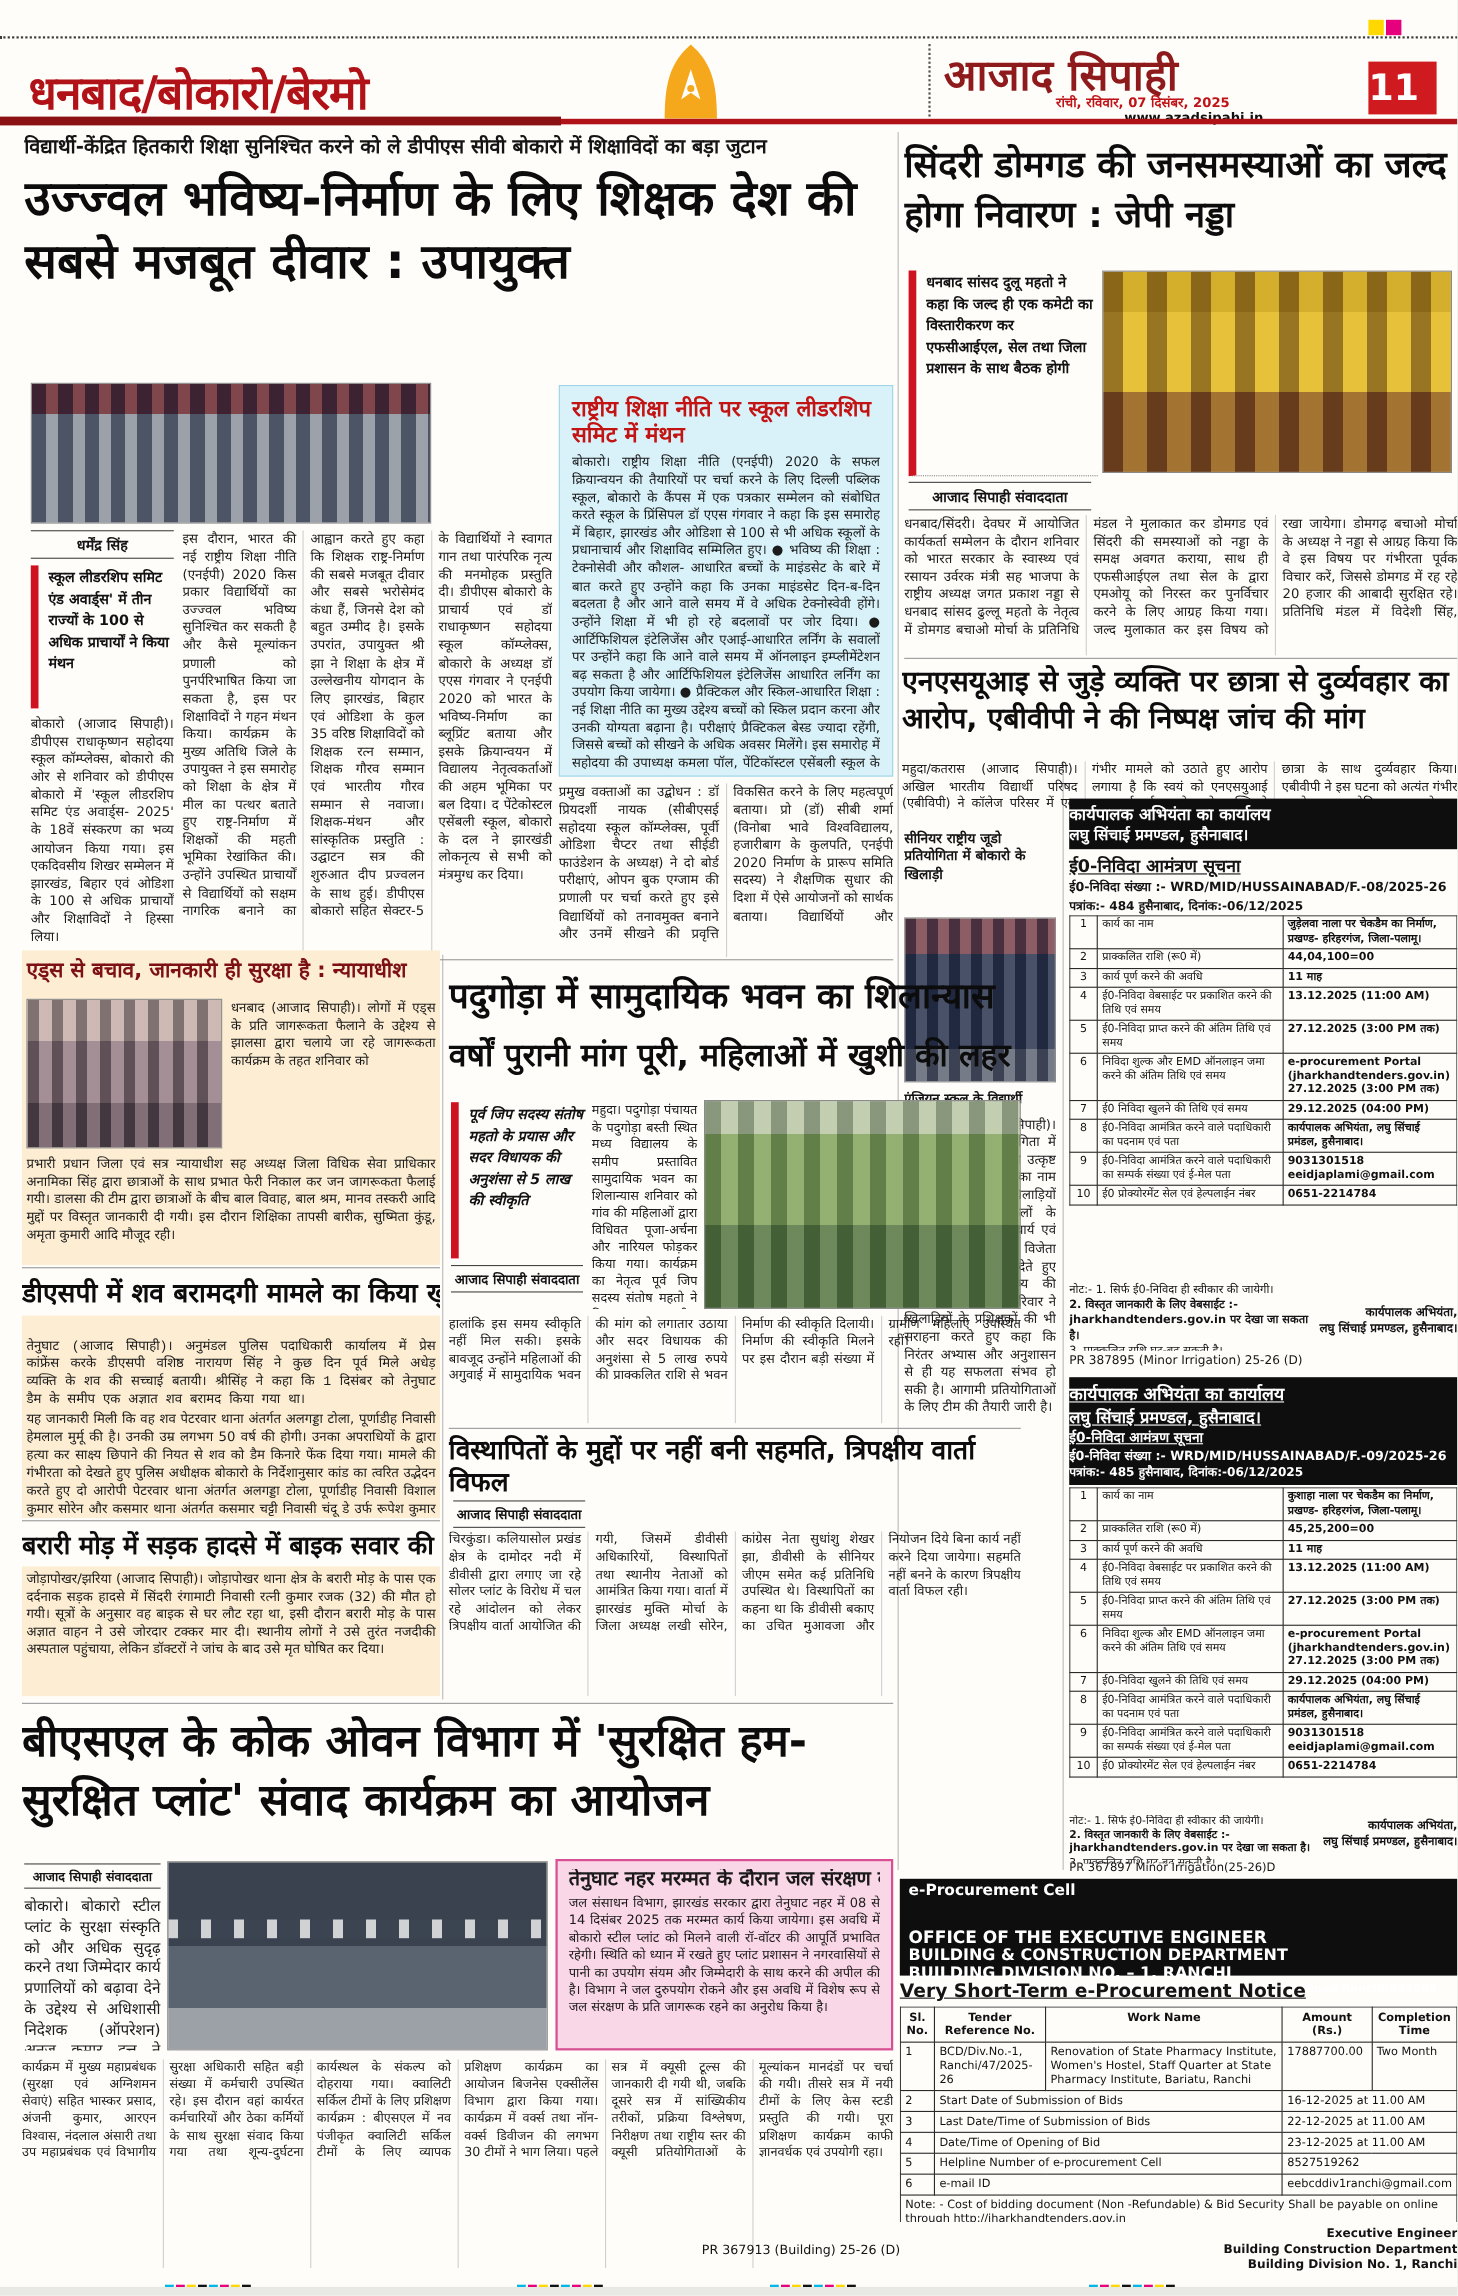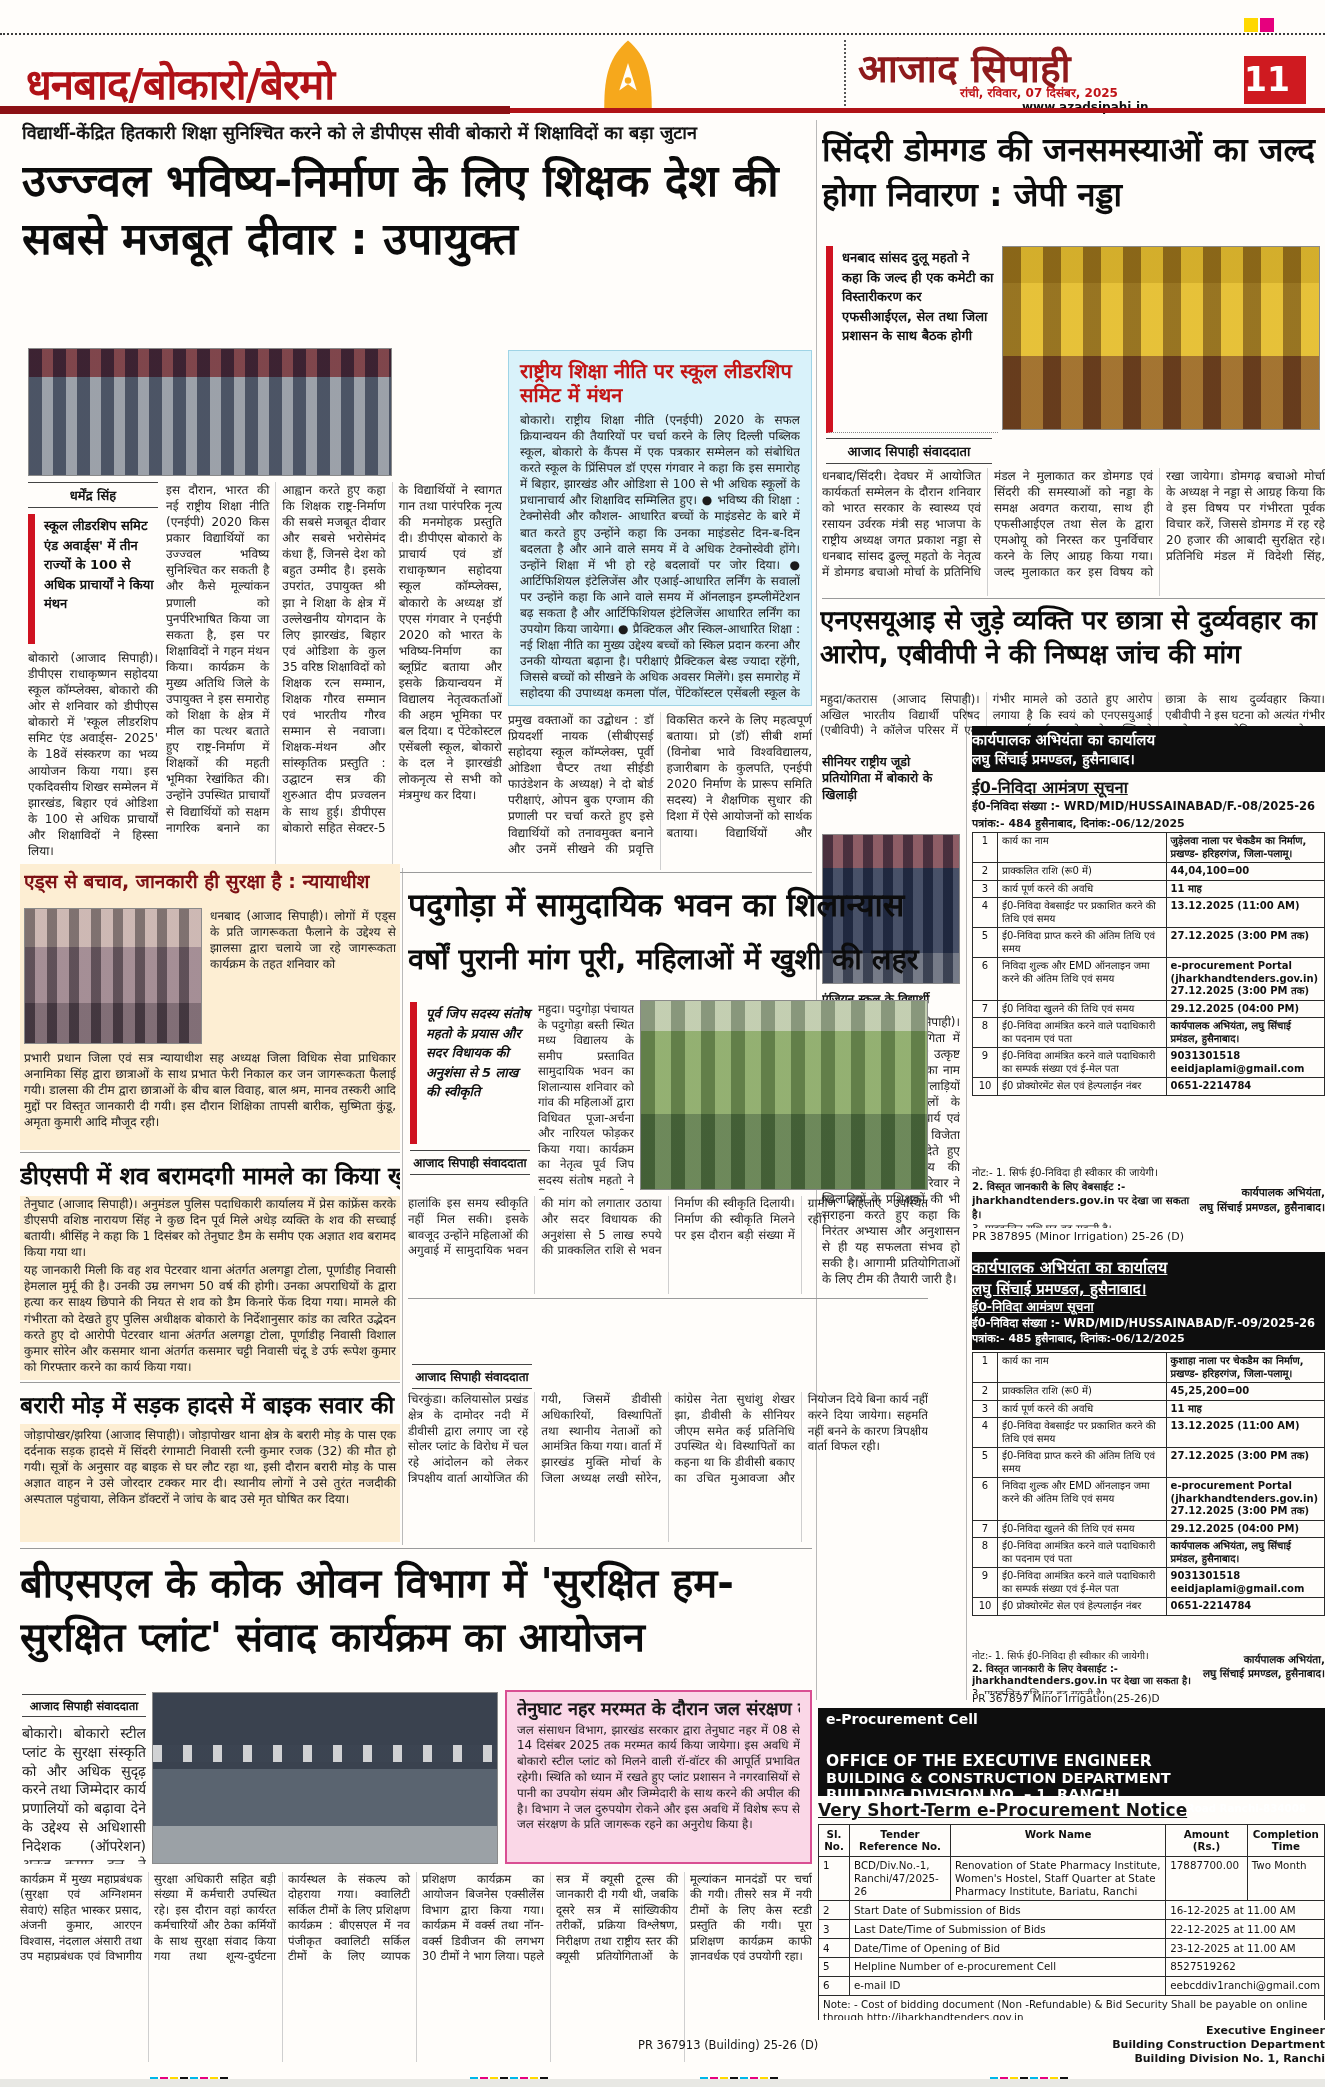--- a/index.html
+++ b/index.html
@@ -135,39 +135,40 @@
 
   <div class="abs creambg" style="left:20px;top:864px;width:380px;height:286px;">
     <div class="b hlhead clip" style="margin:4px 4px 2px 4px;font-size:19px;white-space:nowrap;">एड्स से बचाव, जानकारी ही सुरक्षा है : न्यायाधीश</div>
   </div>
   <div class="photo ph-aids" style="left:24px;top:908px;width:178px;height:136px;"></div>
   <div class="abs body-txt clip" style="left:210px;top:908px;width:186px;height:138px;font-size:12px;">धनबाद (आजाद सिपाही)। लोगों में एड्स के प्रति जागरूकता फैलाने के उद्देश्य से झालसा द्वारा चलाये जा रहे जागरूकता कार्यक्रम के तहत शनिवार को</div>
   <div class="abs body-txt clip" style="left:24px;top:1050px;width:372px;height:96px;font-size:12px;">प्रभारी प्रधान जिला एवं सत्र न्यायाधीश सह अध्यक्ष जिला विधिक सेवा प्राधिकार अनामिका सिंह द्वारा छात्राओं के साथ प्रभात फेरी निकाल कर जन जागरूकता फैलाई गयी। डालसा की टीम द्वारा छात्राओं के बीच बाल विवाह, बाल श्रम, मानव तस्करी आदि मुद्दों पर विस्तृत जानकारी दी गयी। इस दौरान शिक्षिका तापसी बारीक, सुष्मिता कुंडू, अमृता कुमारी आदि मौजूद रही।</div>
 
   <div class="abs b clip" style="left:20px;top:1158px;width:380px;height:34px;font-size:24px;white-space:nowrap;color:#0c0c0c;">डीएसपी में शव बरामदगी मामले का किया खुलासा</div>
   <div class="abs creambg clip" style="left:20px;top:1196px;width:380px;height:184px;">
-    <div class="body-txt" style="padding:0 4px 0 4px;font-size:12px;">तेनुघाट (आजाद सिपाही)। अनुमंडल पुलिस पदाधिकारी कार्यालय में प्रेस कांफ्रेंस करके डीएसपी वशिष्ठ नारायण सिंह ने कुछ दिन पूर्व मिले अधेड़ व्यक्ति के शव की सच्चाई बतायी। श्रीसिंह ने कहा कि 1 दिसंबर को तेनुघाट डैम के समीप एक अज्ञात शव बरामद किया गया था।</div>
+    <div class="body-txt" style="padding:20px 4px 0 4px;font-size:12px;font-family:Liberation Mono, monospace;">तेनुघाट (आजाद सिपाही)। अनुमंडल पुलिस पदाधिकारी कार्यालय में प्रेस कांफ्रेंस करके डीएसपी वशिष्ठ नारायण सिंह ने कुछ दिन पूर्व मिले अधेड़ व्यक्ति के शव की सच्चाई बतायी। श्रीसिंह ने कहा कि 1 दिसंबर को तेनुघाट डैम के समीप एक अज्ञात शव बरामद किया गया था।</div>
     <div class="body-txt" style="padding:2px 4px;font-size:12px;">यह जानकारी मिली कि वह शव पेटरवार थाना अंतर्गत अलगड्डा टोला, पूर्णाडीह निवासी हेमलाल मुर्मू की है। उनकी उम्र लगभग 50 वर्ष की होगी। उनका अपराधियों के द्वारा हत्या कर साक्ष्य छिपाने की नियत से शव को डैम किनारे फेंक दिया गया। मामले की गंभीरता को देखते हुए पुलिस अधीक्षक बोकारो के निर्देशानुसार कांड का त्वरित उद्भेदन करते हुए दो आरोपी पेटरवार थाना अंतर्गत अलगड्डा टोला, पूर्णाडीह निवासी विशाल कुमार सोरेन और कसमार थाना अंतर्गत कसमार चट्टी निवासी चंदू डे उर्फ रूपेश कुमार को गिरफ्तार करने का कार्य किया गया।</div>
   </div>
 
   <div class="abs b clip" style="left:20px;top:1388px;width:380px;height:32px;font-size:23px;white-space:nowrap;color:#0c0c0c;">बरारी मोड़ में सड़क हादसे में बाइक सवार की मौत</div>
   <div class="abs creambg body-txt clip" style="left:20px;top:1424px;width:380px;height:118px;font-size:12px;padding:3px 4px;box-sizing:border-box;">जोड़ापोखर/झरिया (आजाद सिपाही)। जोड़ापोखर थाना क्षेत्र के बरारी मोड़ के पास एक दर्दनाक सड़क हादसे में सिंदरी रंगामाटी निवासी रत्नी कुमार रजक (32) की मौत हो गयी। सूत्रों के अनुसार वह बाइक से घर लौट रहा था, इसी दौरान बरारी मोड़ के पास अज्ञात वाहन ने उसे जोरदार टक्कर मार दी। स्थानीय लोगों ने उसे तुरंत नजदीकी अस्पताल पहुंचाया, लेकिन डॉक्टरों ने जांच के बाद उसे मृत घोषित कर दिया।</div>
 
   <div class="abs b ctr clip" style="left:408px;top:882px;width:520px;height:52px;font-size:32px;white-space:nowrap;color:#0c0c0c;">पदुगोड़ा में सामुदायिक भवन का शिलान्यास</div>
   <div class="abs b ctr clip" style="left:408px;top:938px;width:520px;height:48px;font-size:29px;white-space:nowrap;color:#0c0c0c;">वर्षों पुरानी मांग पूरी, महिलाओं में खुशी की लहर</div>
 
   <div class="abs quote clip" style="left:410px;top:1002px;width:108px;height:138px;font-style:italic;">पूर्व जिप सदस्य संतोष महतो के प्रयास और सदर विधायक की अनुशंसा से 5 लाख की स्वीकृति</div>
   <div class="abs byline" style="left:410px;top:1150px;width:120px;font-size:12px;">आजाद सिपाही संवाददाता</div>
 
   <div class="abs body-txt clip" style="left:538px;top:1002px;width:96px;height:188px;font-size:11.6px;">महुदा। पदुगोड़ा पंचायत के पदुगोड़ा बस्ती स्थित मध्य विद्यालय के समीप प्रस्तावित सामुदायिक भवन का शिलान्यास शनिवार को गांव की महिलाओं द्वारा विधिवत पूजा-अर्चना और नारियल फोड़कर किया गया। कार्यक्रम का नेतृत्व पूर्व जिप सदस्य संतोष महतो ने किया। ग्रामीण महिलाओं ने वर्षों पुरानी मांग पूरी होने पर खुशी जतायी।</div>
 
   <div class="photo ph-padu" style="left:640px;top:1000px;width:288px;height:190px;"></div>
 
   <div class="abs body-txt cols4 clip" style="left:408px;top:1196px;width:520px;height:98px;font-size:11.8px;">हालांकि इस समय स्वीकृति नहीं मिल सकी। इसके बावजूद उन्होंने महिलाओं की अगुवाई में सामुदायिक भवन की मांग को लगातार उठाया और सदर विधायक की अनुशंसा से 5 लाख रुपये की प्राक्कलित राशि से भवन निर्माण की स्वीकृति दिलायी। निर्माण की स्वीकृति मिलने पर इस दौरान बड़ी संख्या में ग्रामीण महिलाएं उपस्थित रहीं।</div>
 
+  <div class="abs b ctr clip" style="left:408px;top:1304px;width:520px;height:56px;font-size:24px;line-height:1.2;color:#0c0c0c;">विस्थापितों के मुद्दों पर नहीं बनी सहमति, त्रिपक्षीय वार्ता विफल</div>
   <div class="abs byline" style="left:412px;top:1364px;width:120px;font-size:12px;">आजाद सिपाही संवाददाता</div>
   <div class="abs body-txt cols4 clip" style="left:408px;top:1392px;width:520px;height:150px;font-size:11.8px;">चिरकुंडा। कलियासोल प्रखंड क्षेत्र के दामोदर नदी में डीवीसी द्वारा लगाए जा रहे सोलर प्लांट के विरोध में चल रहे आंदोलन को लेकर त्रिपक्षीय वार्ता आयोजित की गयी, जिसमें डीवीसी अधिकारियों, विस्थापितों तथा स्थानीय नेताओं को आमंत्रित किया गया। वार्ता में झारखंड मुक्ति मोर्चा के जिला अध्यक्ष लखी सोरेन, कांग्रेस नेता सुधांशु शेखर झा, डीवीसी के सीनियर जीएम समेत कई प्रतिनिधि उपस्थित थे। विस्थापितों का कहना था कि डीवीसी बकाए का उचित मुआवजा और नियोजन दिये बिना कार्य नहीं करने दिया जायेगा। सहमति नहीं बनने के कारण त्रिपक्षीय वार्ता विफल रही।</div>
 
   <div class="abs b ctr clip" style="left:20px;top:1556px;width:792px;height:128px;font-size:40px;line-height:1.35;color:#0c0c0c;">बीएसएल के कोक ओवन विभाग में 'सुरक्षित हम-सुरक्षित प्लांट' संवाद कार्यक्रम का आयोजन</div>
 
   <div class="abs byline" style="left:22px;top:1694px;width:124px;font-size:11.5px;">आजाद सिपाही संवाददाता</div>
   <div class="abs body-txt clip" style="left:22px;top:1724px;width:124px;height:140px;font-size:14px;">बोकारो। बोकारो स्टील प्लांट के सुरक्षा संस्कृति को और अधिक सुदृढ़ करने तथा जिम्मेदार कार्य प्रणालियों को बढ़ावा देने के उद्देश्य से अधिशासी निदेशक (ऑपरेशन) अनुज कुमार दत्त ने कोक ओवन विभाग का निरीक्षण किया।</div>
 
   <div class="photo ph-bsl" style="left:152px;top:1692px;width:346px;height:172px;"></div>
 

